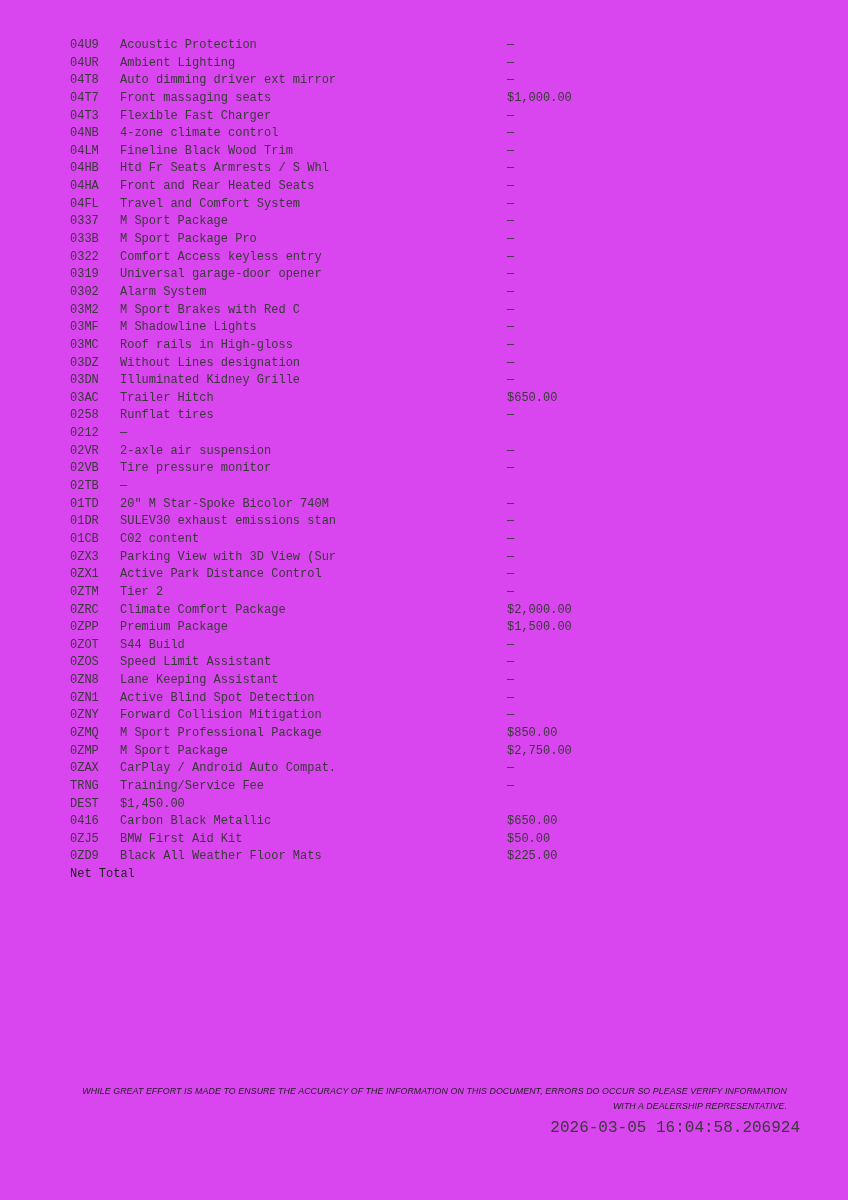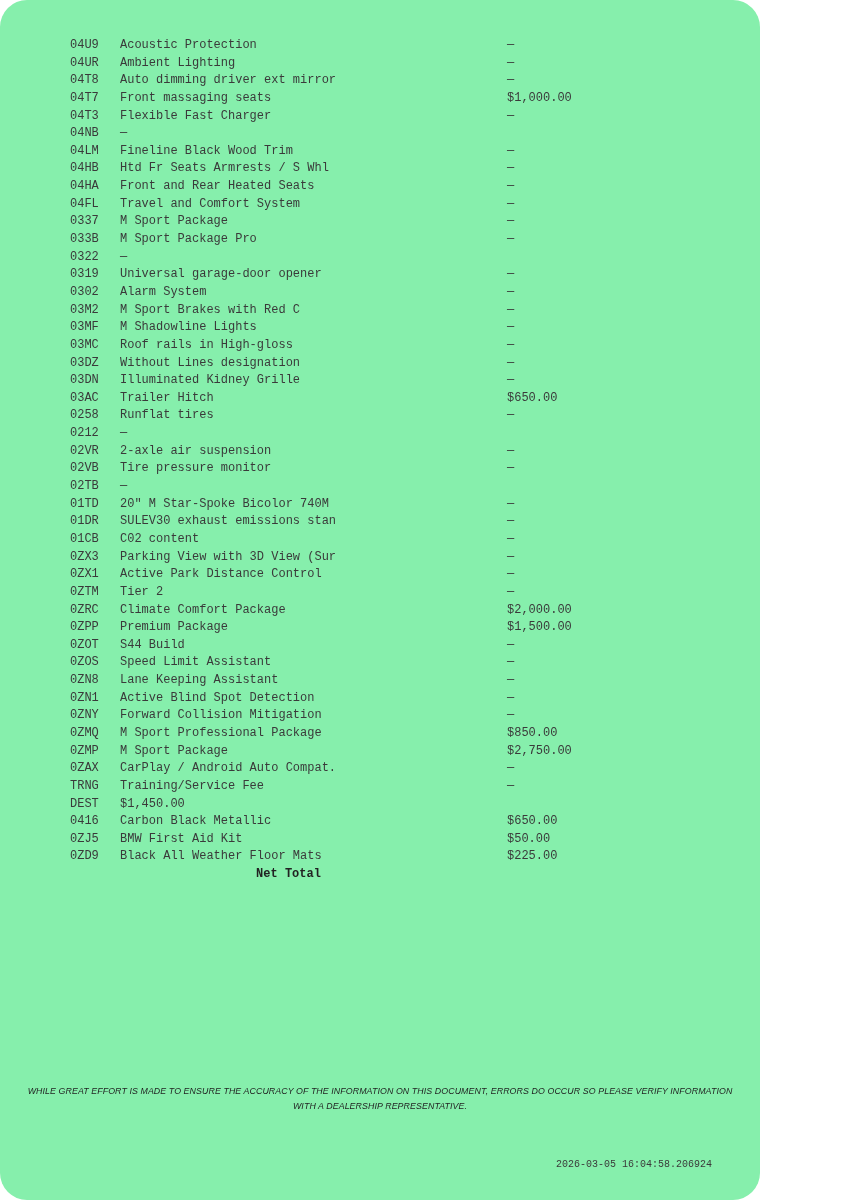--- a/index.html
+++ b/index.html
@@ -3,63 +3,62 @@
 <meta charset="utf-8">
 <style>
   * { margin: 0; padding: 0; box-sizing: border-box; }
   html, body {
     width: 848px; height: 1200px;
     background: #ffffff;
     font-family: "Liberation Mono", "DejaVu Sans Mono", monospace;
   }
   .page {
     position: relative;
-    width: 760px; height: 1200px;
-    background: #86efac;
+    width: 848px; height: 1200px;
+    background: #d946ef;
     overflow: hidden;
-    border-radius: 27px;
   }
   .options-block {
     position: absolute;
     left: 70px; top: 37px;
     width: 740px;
   }
   .row {
     display: flex;
     height: 17.65px;
     line-height: 17.65px;
     font-size: 12px;
     color: #3a3a3a;
     white-space: pre;
   }
   .cell-code  { width: 50px; flex: 0 0 50px; }
   .cell-desc  { width: 387px; flex: 0 0 387px; }
   .cell-price { flex: 1 1 auto; }
-  .total-row { font-weight: bold; color: #222; text-align: center; }
+  .total-row { font-weight: normal; color: #222; }
   .total-label { width: 437px; flex: 0 0 437px; }
   .disclaimer {
     position: absolute;
     top: 1084px;
     left: 50%;
     transform: translateX(-50%);
     width: 726px;
-    text-align: center;
+    text-align: right;
     font-family: "Liberation Sans", sans-serif;
     font-style: italic;
     font-size: 8.8px;
     line-height: 15px;
     color: #1f1f1f;
     letter-spacing: 0.1px;
   }
   .timestamp {
     position: absolute;
-    top: 1159px;
+    top: 1119px;
     right: 48px;
     font-family: "Liberation Mono", "DejaVu Sans Mono", monospace;
-    font-size: 10px;
+    font-size: 16px;
     color: #3a3a3a;
   }
 </style>
 </head>
 <body>
 
 <div class="page">
 
   <div class="options-block">
     <div>
@@ -88,20 +87,21 @@
     </div>
 
     <div class="row">
       <span class="cell-code">04T3</span>
       <span class="cell-desc">Flexible Fast Charger</span>
       <span class="cell-price">—</span>
     </div>
 
     <div class="row">
       <span class="cell-code">04NB</span>
+      <span class="cell-desc">4-zone climate control</span>
       <span class="cell-price">—</span>
     </div>
 
     <div class="row">
       <span class="cell-code">04LM</span>
       <span class="cell-desc">Fineline Black Wood Trim</span>
       <span class="cell-price">—</span>
     </div>
 
     <div class="row">
@@ -129,20 +129,21 @@
     </div>
 
     <div class="row">
       <span class="cell-code">033B</span>
       <span class="cell-desc">M Sport Package Pro</span>
       <span class="cell-price">—</span>
     </div>
 
     <div class="row">
       <span class="cell-code">0322</span>
+      <span class="cell-desc">Comfort Access keyless entry</span>
       <span class="cell-price">—</span>
     </div>
 
     <div class="row">
       <span class="cell-code">0319</span>
       <span class="cell-desc">Universal garage-door opener</span>
       <span class="cell-price">—</span>
     </div>
 
     <div class="row">

